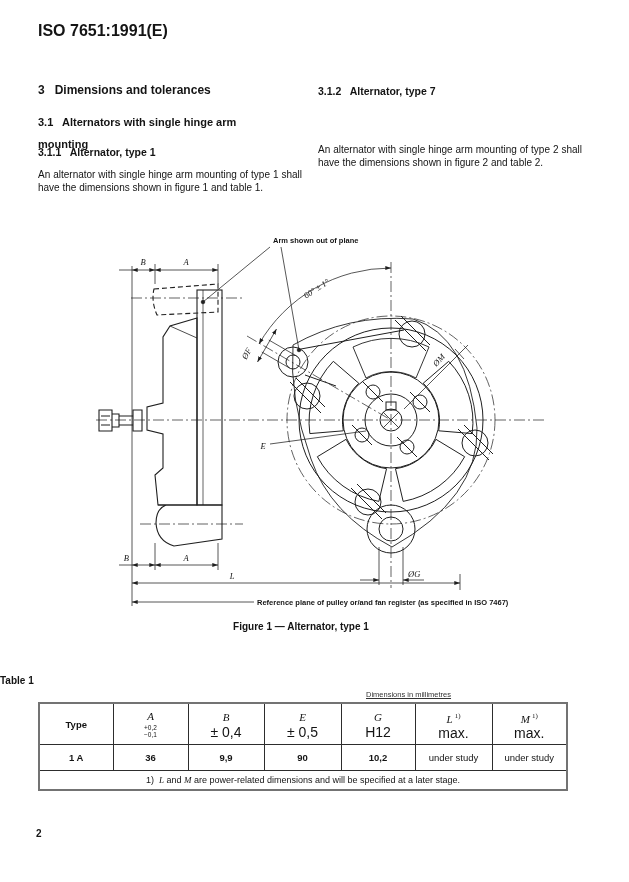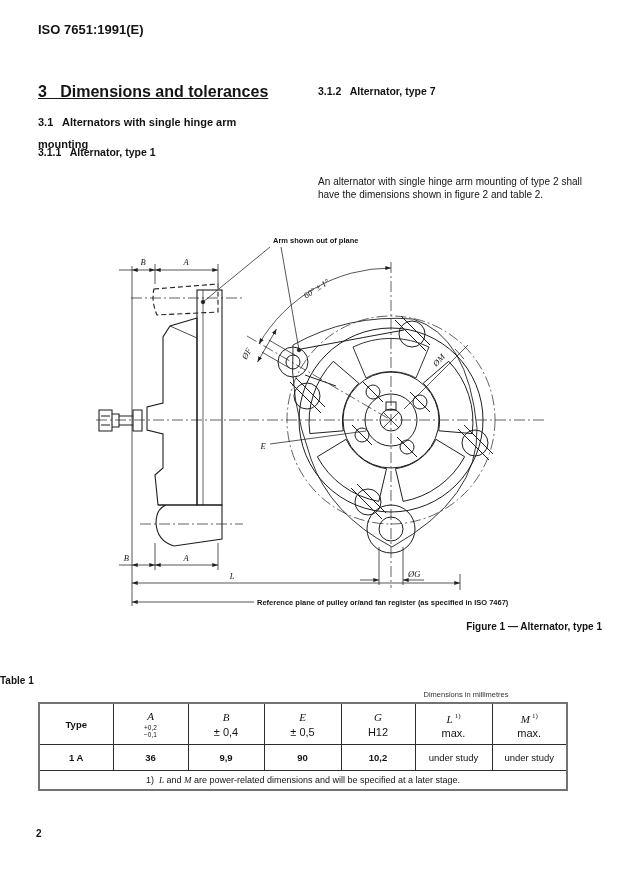--- a/index.html
+++ b/index.html
@@ -1,58 +1,59 @@
 <!DOCTYPE html>
 <html><head>
 <meta charset="utf-8">
 <style>
   html,body{margin:0;padding:0;background:#e8e8e8;}
   .page{position:relative;width:629px;height:882px;background:#fff;
         font-family:"Liberation Sans",sans-serif;color:#141414;overflow:hidden;}
   .abs{position:absolute;}
-  .doc-ref{left:38px;top:22px;font-size:13px;font-weight:bold;}
-  .h-main{left:38px;top:83px;width:262px;font-size:16px;font-weight:bold;white-space:pre-wrap;text-decoration:underline;}
+  .doc-ref{left:38px;top:22px;font-size:16px;font-weight:bold;}
+  .h-main{left:38px;top:83px;width:262px;font-size:12px;font-weight:bold;white-space:pre-wrap;}
   .h-sub{left:38px;top:111px;width:240px;font-size:11px;font-weight:bold;line-height:22px;white-space:pre-wrap;}
   .h-sub2{font-size:10.5px;font-weight:bold;white-space:pre-wrap;}
   .h-311{left:38px;top:146px;}
   .h-312{left:318px;top:85px;}
-  .para{width:264px;font-size:10px;line-height:13px;text-align:justify;margin-top:32px;}
+  .para{width:264px;font-size:10px;line-height:13px;text-align:justify;}
   .p-311{left:38px;top:168px;}
   .p-312{left:318px;top:143px;}
-  .fig-caption{left:0;top:621px;width:602px;text-align:right;font-size:10px;font-weight:bold;}
+  .fig-caption{left:0;top:621px;width:602px;text-align:center;font-size:10px;font-weight:bold;}
   .tbl-title{left:0;top:675px;width:600px;text-align:left;font-size:10px;font-weight:bold;}
-  .units{left:366px;top:690px;width:200px;text-align:center;font-size:7.5px;color:#333;}
+  .units{left:366px;top:690px;width:200px;text-align:left;font-size:7.5px;color:#333;text-decoration:underline;}
   .pageno{left:36px;top:828px;font-size:10px;font-weight:bold;}
 
   table.dims{position:absolute;left:38px;top:702px;width:528px;border-collapse:collapse;
              table-layout:fixed;border:2px solid #737373;}
   table.dims th,table.dims td{border:1px solid #2d2d2d;text-align:center;padding:0;vertical-align:middle;}
   table.dims th{height:40px;font-weight:normal;}
   table.dims td.data{height:25px;font-size:9.5px;font-weight:bold;}
   .hletter{font-family:"Liberation Serif",serif;font-style:italic;font-size:11px;line-height:12px;}
   .hletter sup{font-size:7px;font-style:normal;}
-  .hsub{font-size:11px;line-height:10px;margin-top:4px;}
+  .hsub{font-size:14px;line-height:10px;margin-top:4px;}
   .htol{font-size:6.5px;line-height:7px;margin-top:2px;}
   td.fnote{height:18px;text-align:left;font-size:9px;padding:2px 6px;}
   .ser{font-family:"Liberation Serif",serif;font-style:italic;}
 
   svg.fig text{fill:#141414;}
   .tlab{font:italic 8.5px "Liberation Serif",serif;}
   .tnote{font:bold 7.5px "Liberation Sans",sans-serif;}
 </style>
 </head>
 <body>
 
 <div class="page">
 
   <div class="abs doc-ref">ISO 7651:1991(E)</div>
 
   <div class="abs h-main">3   Dimensions and tolerances</div>
   <div class="abs h-sub">3.1   Alternators with single hinge arm mounting</div>
   <div class="abs h-sub2 h-311">3.1.1   Alternator, type 1</div>
+  <div class="abs para p-311">An alternator with single hinge arm mounting of type 1 shall have the dimensions shown in figure 1 and table 1.</div>
   <div class="abs h-sub2 h-312">3.1.2   Alternator, type 7</div>
   <div class="abs para p-312">An alternator with single hinge arm mounting of type 2 shall have the dimensions shown in figure 2 and table 2.</div>
 
   <svg class="fig abs" style="left:0;top:228px;" width="629" height="392" viewBox="0 228 629 392">
     <defs>
       <marker id="arr" viewBox="0 0 10 10" refX="9.5" refY="5" markerWidth="8" markerHeight="8" orient="auto-start-reverse">
         <path d="M0,1.5 L9.5,5 L0,8.5 z" fill="#1f1f1f"></path>
       </marker>
       <g id="bscrew" stroke="#1f1f1f" fill="none" stroke-width="1">
         <circle r="13"></circle>

